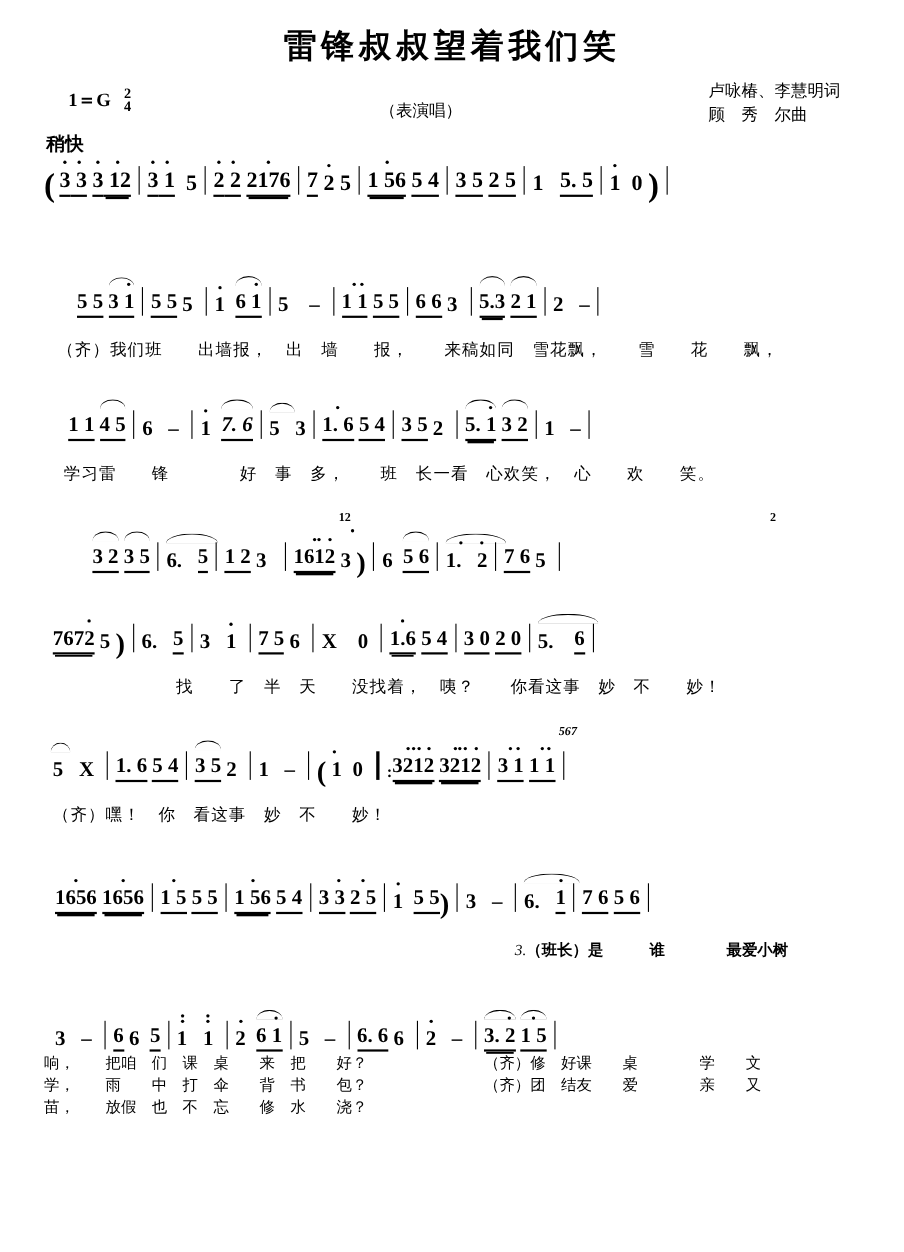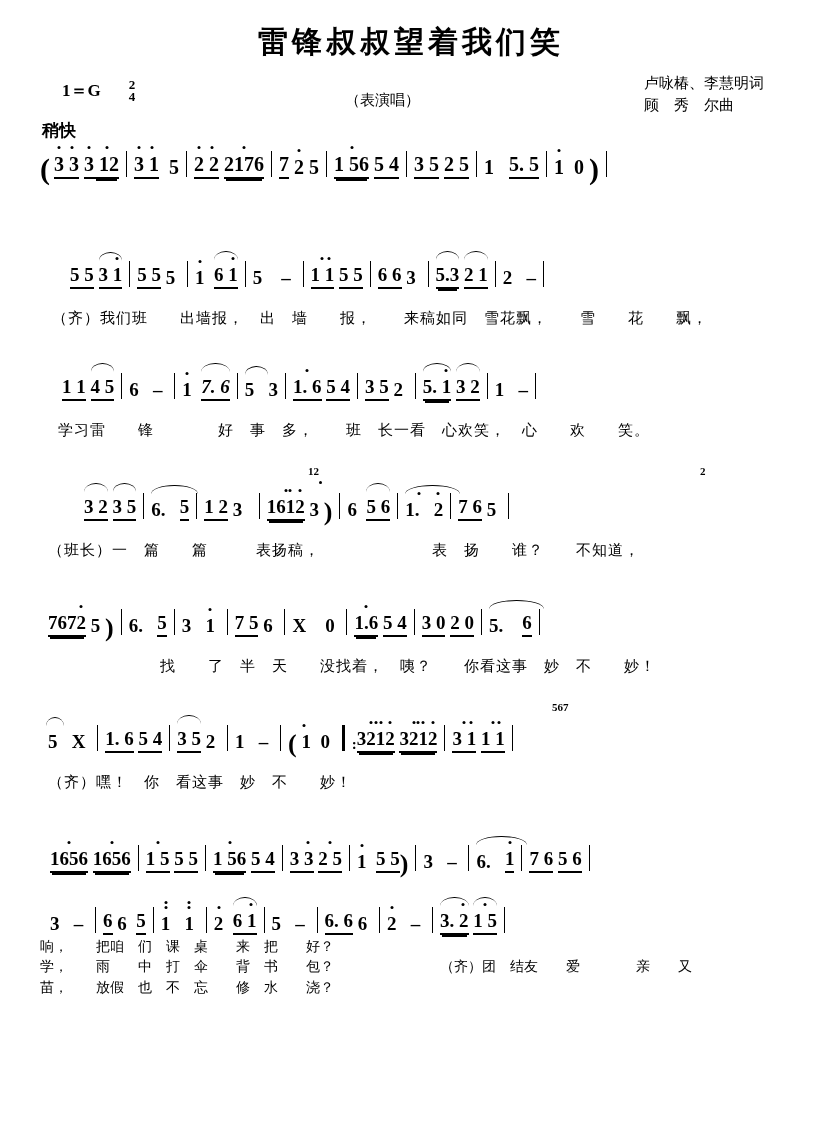--- a/index.html
+++ b/index.html
@@ -24,21 +24,21 @@
   }
   .hdr{
     position:relative;
     height:62px;
     margin-top:10px;
   }
   .keysig{
     position:absolute;left:62px;top:6px;
     font-size:17px;font-weight:bold;
     font-family:"Liberation Serif",serif;
-    display:flex;align-items:center;gap:24px;
+    display:flex;align-items:center;gap:8px;
   }
   .frac{
     display:inline-flex;flex-direction:column;align-items:center;
     line-height:0.85;font-size:13px;font-weight:bold;
     margin-left:4px;
   }
   .frac .num{display:block;}
   .frac .den{display:block;}
   .perf{
     position:absolute;left:345px;top:18px;
@@ -273,21 +273,20 @@
       <span class="sp">6&nbsp;&nbsp;</span>
       <span class="tok beam1" style="position:relative;">5&nbsp;6<span class="slur" style="left:0;right:0;top:-13px;width:100%;"></span></span>
       <span class="bar"></span>
       <span class="tok" style="position:relative;">1<i class="u"></i>.&nbsp;&nbsp;&nbsp;<span class="slur" style="left:0;right:-26px;top:-14px;"></span></span>
       <span class="tok">2<i class="u"></i></span>
       <span class="bar"></span>
       <span class="tok beam1">7&nbsp;6</span>
       <span class="sp">&nbsp;5&nbsp;</span>
       <span class="bar"></span>
     </div>
-    <div class="lyrics" style="padding-left:8px;letter-spacing:1px;">（班长）一　篇　　篇　　　表扬稿，　　　　　　　表　扬　　谁？　　不知道，</div>
   </div>
 
   <div class="system" style="margin-top:34px;">
     <div class="notes" style="padding-left:8px;">
       <span class="tok beam2">7672<i class="u" style="left:88%;"></i></span>
       <span class="sp">&nbsp;5&nbsp;</span>
       <span class="sp" style="font-size:26px;line-height:18px;">)</span>
       <span class="bar"></span>
       <span class="sp">6.&nbsp;&nbsp;&nbsp;</span>
       <span class="tok beam1">5</span>
@@ -311,21 +310,21 @@
       <span class="bar"></span>
       <span class="sp" style="position:relative;">5.&nbsp;&nbsp;&nbsp;&nbsp;<span class="slur" style="left:0;right:-22px;top:-15px;"></span></span>
       <span class="tok beam1">6</span>
       <span class="bar"></span>
     </div>
     <div class="lyrics" style="padding-left:8px;letter-spacing:1px;">　　　　　　　找　　了　半　天　　没找着，　咦？　　你看这事　妙　不　　妙！</div>
   </div>
 
   <div class="system" style="margin-top:34px;">
     <div class="notes" style="padding-left:8px;position:relative;">
-      <span class="grace" style="left:512px;top:-18px;">567</span>
+      <span class="grace" style="left:468px;top:-18px;font-style:italic;">567</span>
       <span class="sp" style="position:relative;">5<span class="slur" style="left:-2px;width:18px;top:-14px;"></span></span>
       <span class="sp">&nbsp;&nbsp;&nbsp;X&nbsp;</span>
       <span class="bar"></span>
       <span class="tok beam1">1.&nbsp;6</span>
       <span class="sp">&nbsp;</span>
       <span class="tok beam1">5&nbsp;4</span>
       <span class="bar"></span>
       <span class="tok beam1" style="position:relative;">3&nbsp;5<span class="slur" style="left:0;right:0;top:-13px;width:100%;"></span></span>
       <span class="sp">&nbsp;2&nbsp;</span>
       <span class="bar"></span>
@@ -376,20 +375,23 @@
       <span class="sp" style="position:relative;">6.&nbsp;&nbsp;&nbsp;<span class="slur" style="left:0;right:-22px;top:-15px;"></span></span>
       <span class="tok beam1">1<i class="u"></i></span>
       <span class="bar"></span>
       <span class="tok beam1">7&nbsp;6</span>
       <span class="sp">&nbsp;</span>
       <span class="tok beam1">5&nbsp;6</span>
       <span class="bar"></span>
     </div>
 
     <div class="verse-block">
+      <div class="vrow">
+        <span>3.</span><b>（班长）</b><b>是　　　谁　　　　最爱小树</b>
+      </div>
     </div>
   </div>
 
   <div class="system" style="margin-top:22px;">
     <div class="notes" style="padding-left:10px;">
       <span class="sp">3&nbsp;&nbsp;&nbsp;–&nbsp;</span>
       <span class="bar"></span>
       <span class="tok beam1">6</span>
       <span class="sp">&nbsp;6&nbsp;&nbsp;</span>
       <span class="tok beam1">5</span>
@@ -412,21 +414,21 @@
       <span class="sp">&nbsp;&nbsp;&nbsp;–&nbsp;</span>
       <span class="bar"></span>
       <span class="tok beam2" style="position:relative;">3.&nbsp;2<i class="u" style="left:82%;"></i><span class="slur" style="left:0;right:0;top:-13px;width:100%;"></span></span>
       <span class="sp">&nbsp;</span>
       <span class="tok beam1" style="position:relative;">1<i class="u"></i>&nbsp;5<span class="slur" style="left:0;right:0;top:-13px;width:100%;"></span></span>
       <span class="bar"></span>
     </div>
 
     <div class="multi-lyrics">
       <div class="lyric-row">
-        <span style="display:inline-block;width:400px;">响，　　把咱　们　课　桌　　来　把　　好？</span>
+        <span style="display:inline-block;width:400px;">响，　　把咱　们　课　桌　　来　把　　好？</span><span>（齐）修　好课　　桌　　　　学　　文</span>
       </div>
       <div class="lyric-row">
         <span style="display:inline-block;width:400px;">学，　　雨　　中　打　伞　　背　书　　包？</span><span>（齐）团　结友　　爱　　　　亲　　又</span>
       </div>
       <div class="lyric-row">
         <span style="display:inline-block;width:400px;">苗，　　放假　也　不　忘　　修　水　　浇？</span>
       </div>
     </div>
   </div>
 

